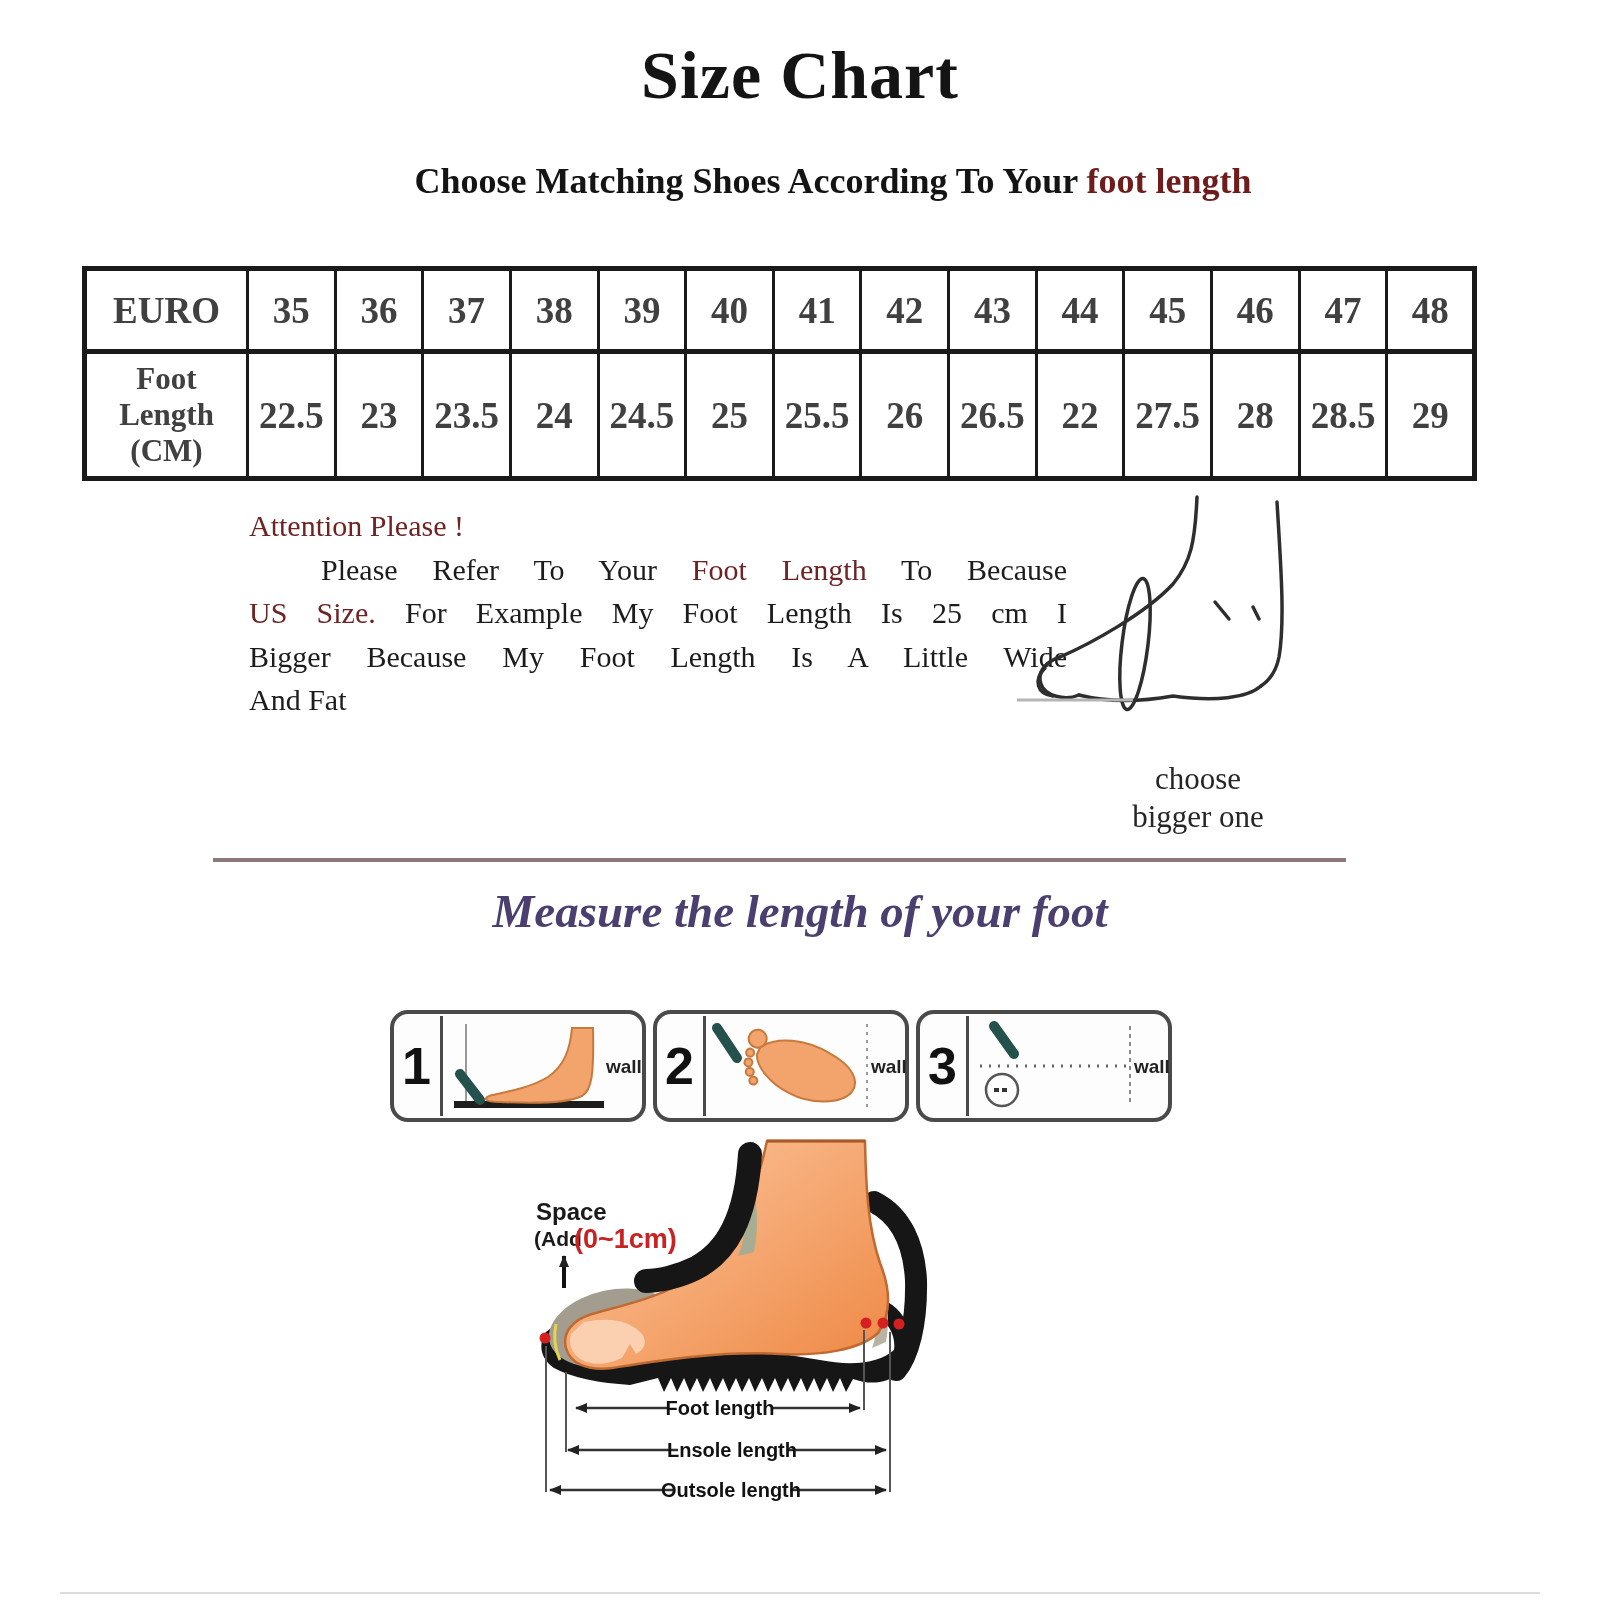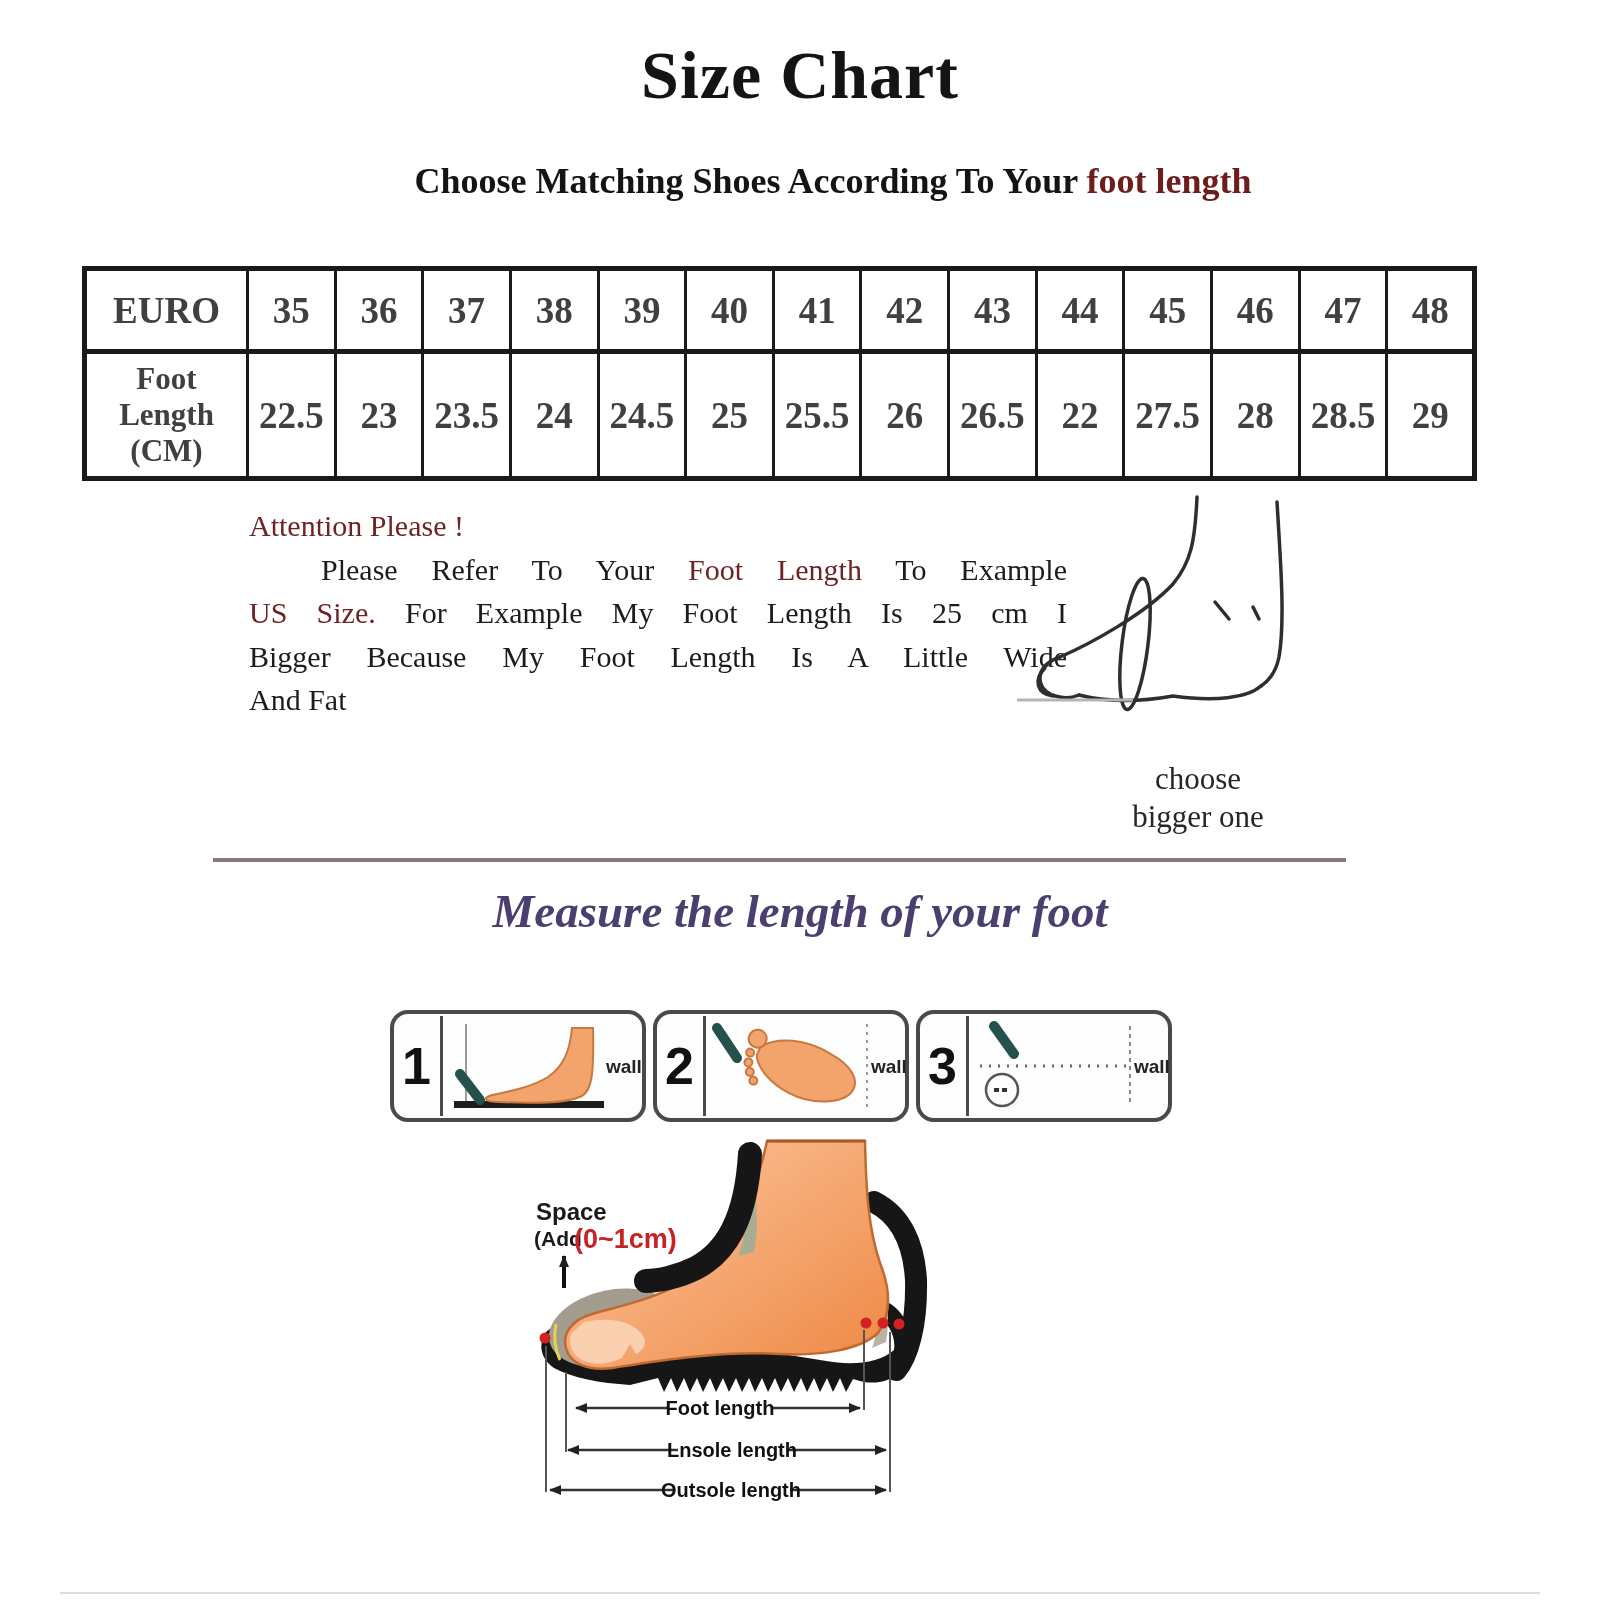--- a/index.html
+++ b/index.html
@@ -127,21 +127,21 @@
       <td>28</td>
       <td>28.5</td>
       <td>29</td>
     </tr>
   </tbody>
     </table>
 
   <div class="abs attention">
     <div class="att-line att-first">Attention Please !</div>
     <div class="att-line att-indent">
-      <span>Please Refer To Your </span><span class="maroon">Foot Length</span><span> To Example</span>
+      <span>Please Refer To Your </span><span class="maroon">Foot Length</span><span> To Because</span>
     </div>
     <div class="att-line">
       <span class="maroon">US Size.</span><span> For Example My Foot Length Is 25 cm I</span>
     </div>
     <div class="att-line">Bigger Because My Foot Length Is A Little Wide</div>
     <div class="att-line att-last">And Fat</div>
   </div>
 
   <svg class="abs sketch" width="335" height="290" viewBox="0 0 335 290">
     <g fill="none" stroke="#2e2e2e" stroke-width="3.5" stroke-linecap="round">

